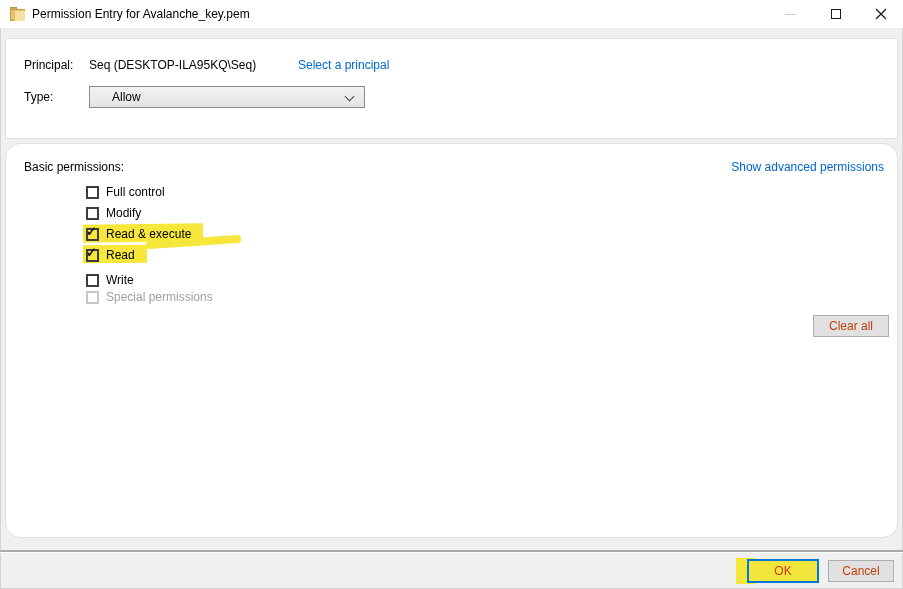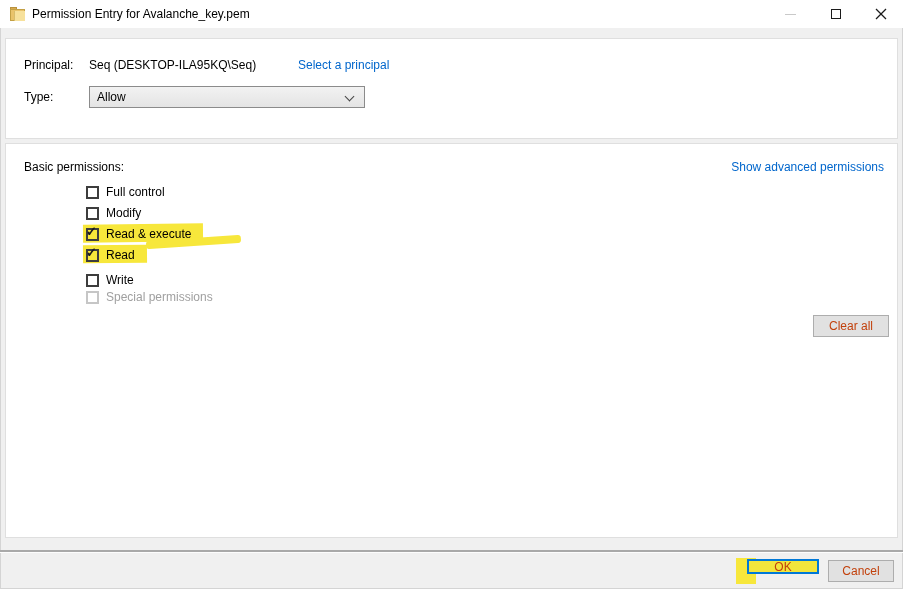--- a/index.html
+++ b/index.html
@@ -17,30 +17,30 @@
   .folder-body { position:absolute; left:0; top:2px; width:15px; height:12px; background:#e9c36b; border:1px solid #c3a045; }
   .folder-front { position:absolute; left:4px; top:4px; width:11px; height:10px; background:#f7e19c; border-left:1px solid #d9bd6d; }
   .title-text { position:absolute; left:32px; top:7px; font-size:12px; color:#000; white-space:nowrap; }
   .win-btn { position:absolute; top:0; width:45px; height:28px; display:flex; align-items:center; justify-content:center; }
   .btn-min { right:90px; } .btn-max { right:45px; } .btn-close { right:0; }
   .glyph-min { width:11px; height:1px; background:#c9c9c9; }
   .glyph-max { width:10px; height:10px; border:1px solid #1b1b1b; background:transparent; }
   
   .panel { position:absolute; background:#fff; border:1px solid #dfdfdf; }
   .panel-top { left:5px; top:38px; width:893px; height:101px; }
-  .panel-main { left:5px; top:143px; width:893px; height:395px; }
+  .panel-main { left:5px; top:143px; width:893px; height:395px;border-radius:15px; }
   .field-label { position:absolute; left:18px; color:#000; }
   .principal-value { position:absolute; left:83px; top:19px; }
   .link { color:#0066cc; cursor:pointer; text-decoration:none; }
   .select-principal { position:absolute; left:248px; top:19px;margin-left:44px; }
   
   .combo {
     position:absolute; left:83px; top:47px; width:276px; height:22px;
     background:linear-gradient(#f2f2f2,#e4e4e4); border:1px solid #8b8b8b;
-    display:flex; align-items:center; padding-left:7px; cursor:default;text-align:center;
+    display:flex; align-items:center; padding-left:22px; cursor:default;text-align:center;
   }
   .combo-chevron { position:absolute; right:11px; top:6px; width:7px; height:7px;
     border-right:1px solid #444; border-bottom:1px solid #444; transform:rotate(45deg); }
   
   .basic-label { position:absolute; left:18px; top:16px; }
   .adv-link { position:absolute; right:13px; top:16px; }
   .perm-row { position:absolute; left:80px; height:16px; display:flex; align-items:center; }
   .cb { width:13px; height:13px; border:2px solid #3d3d3d; background:#fff; position:relative; flex:none; margin-right:7px; }
   .check-glyph { position:absolute; left:-2px; top:-6px; font-size:13px; font-weight:bold; color:#1a1a1a; }
   .perm-label { white-space:nowrap; position:relative; }
@@ -55,21 +55,21 @@
   
   .btn {
     background:#e1e1e1; border:1px solid #adadad; font-family:"Liberation Sans",sans-serif;
     font-size:12px; color:#c2410c; text-align:right; cursor:pointer; display:flex; align-items:center; justify-content:center;
   }
   .clear-all { position:absolute; left:807px; top:171px; width:76px; height:22px; }
   
   .footer-sep { position:absolute; left:0; top:550px; width:100%; height:2px; background:#a9a9a9; }
   .footer-sep-light { position:absolute; left:0; top:552px; width:100%; height:1px; background:#fdfdfd; }
   .ok-marker { position:absolute; left:736px; top:558px; width:20px; height:26px; background:#f7e73b; }
-  .ok-btn { position:absolute; left:747px; top:559px; width:72px; height:15px; border:2px solid #0078d7; background:#f2e53c; }
+  .ok-btn { position:absolute; left:747px; top:559px; width:72px; height:24px; border:2px solid #0078d7; background:#f2e53c; }
   .cancel-btn { position:absolute; left:828px; top:560px; width:66px; height:22px; }
 </style>
 </head>
 <body>
 
 <div class="window">
 
   <div class="titlebar">
     <span class="titlebar-icon">
       <span class="folder-back"></span>

